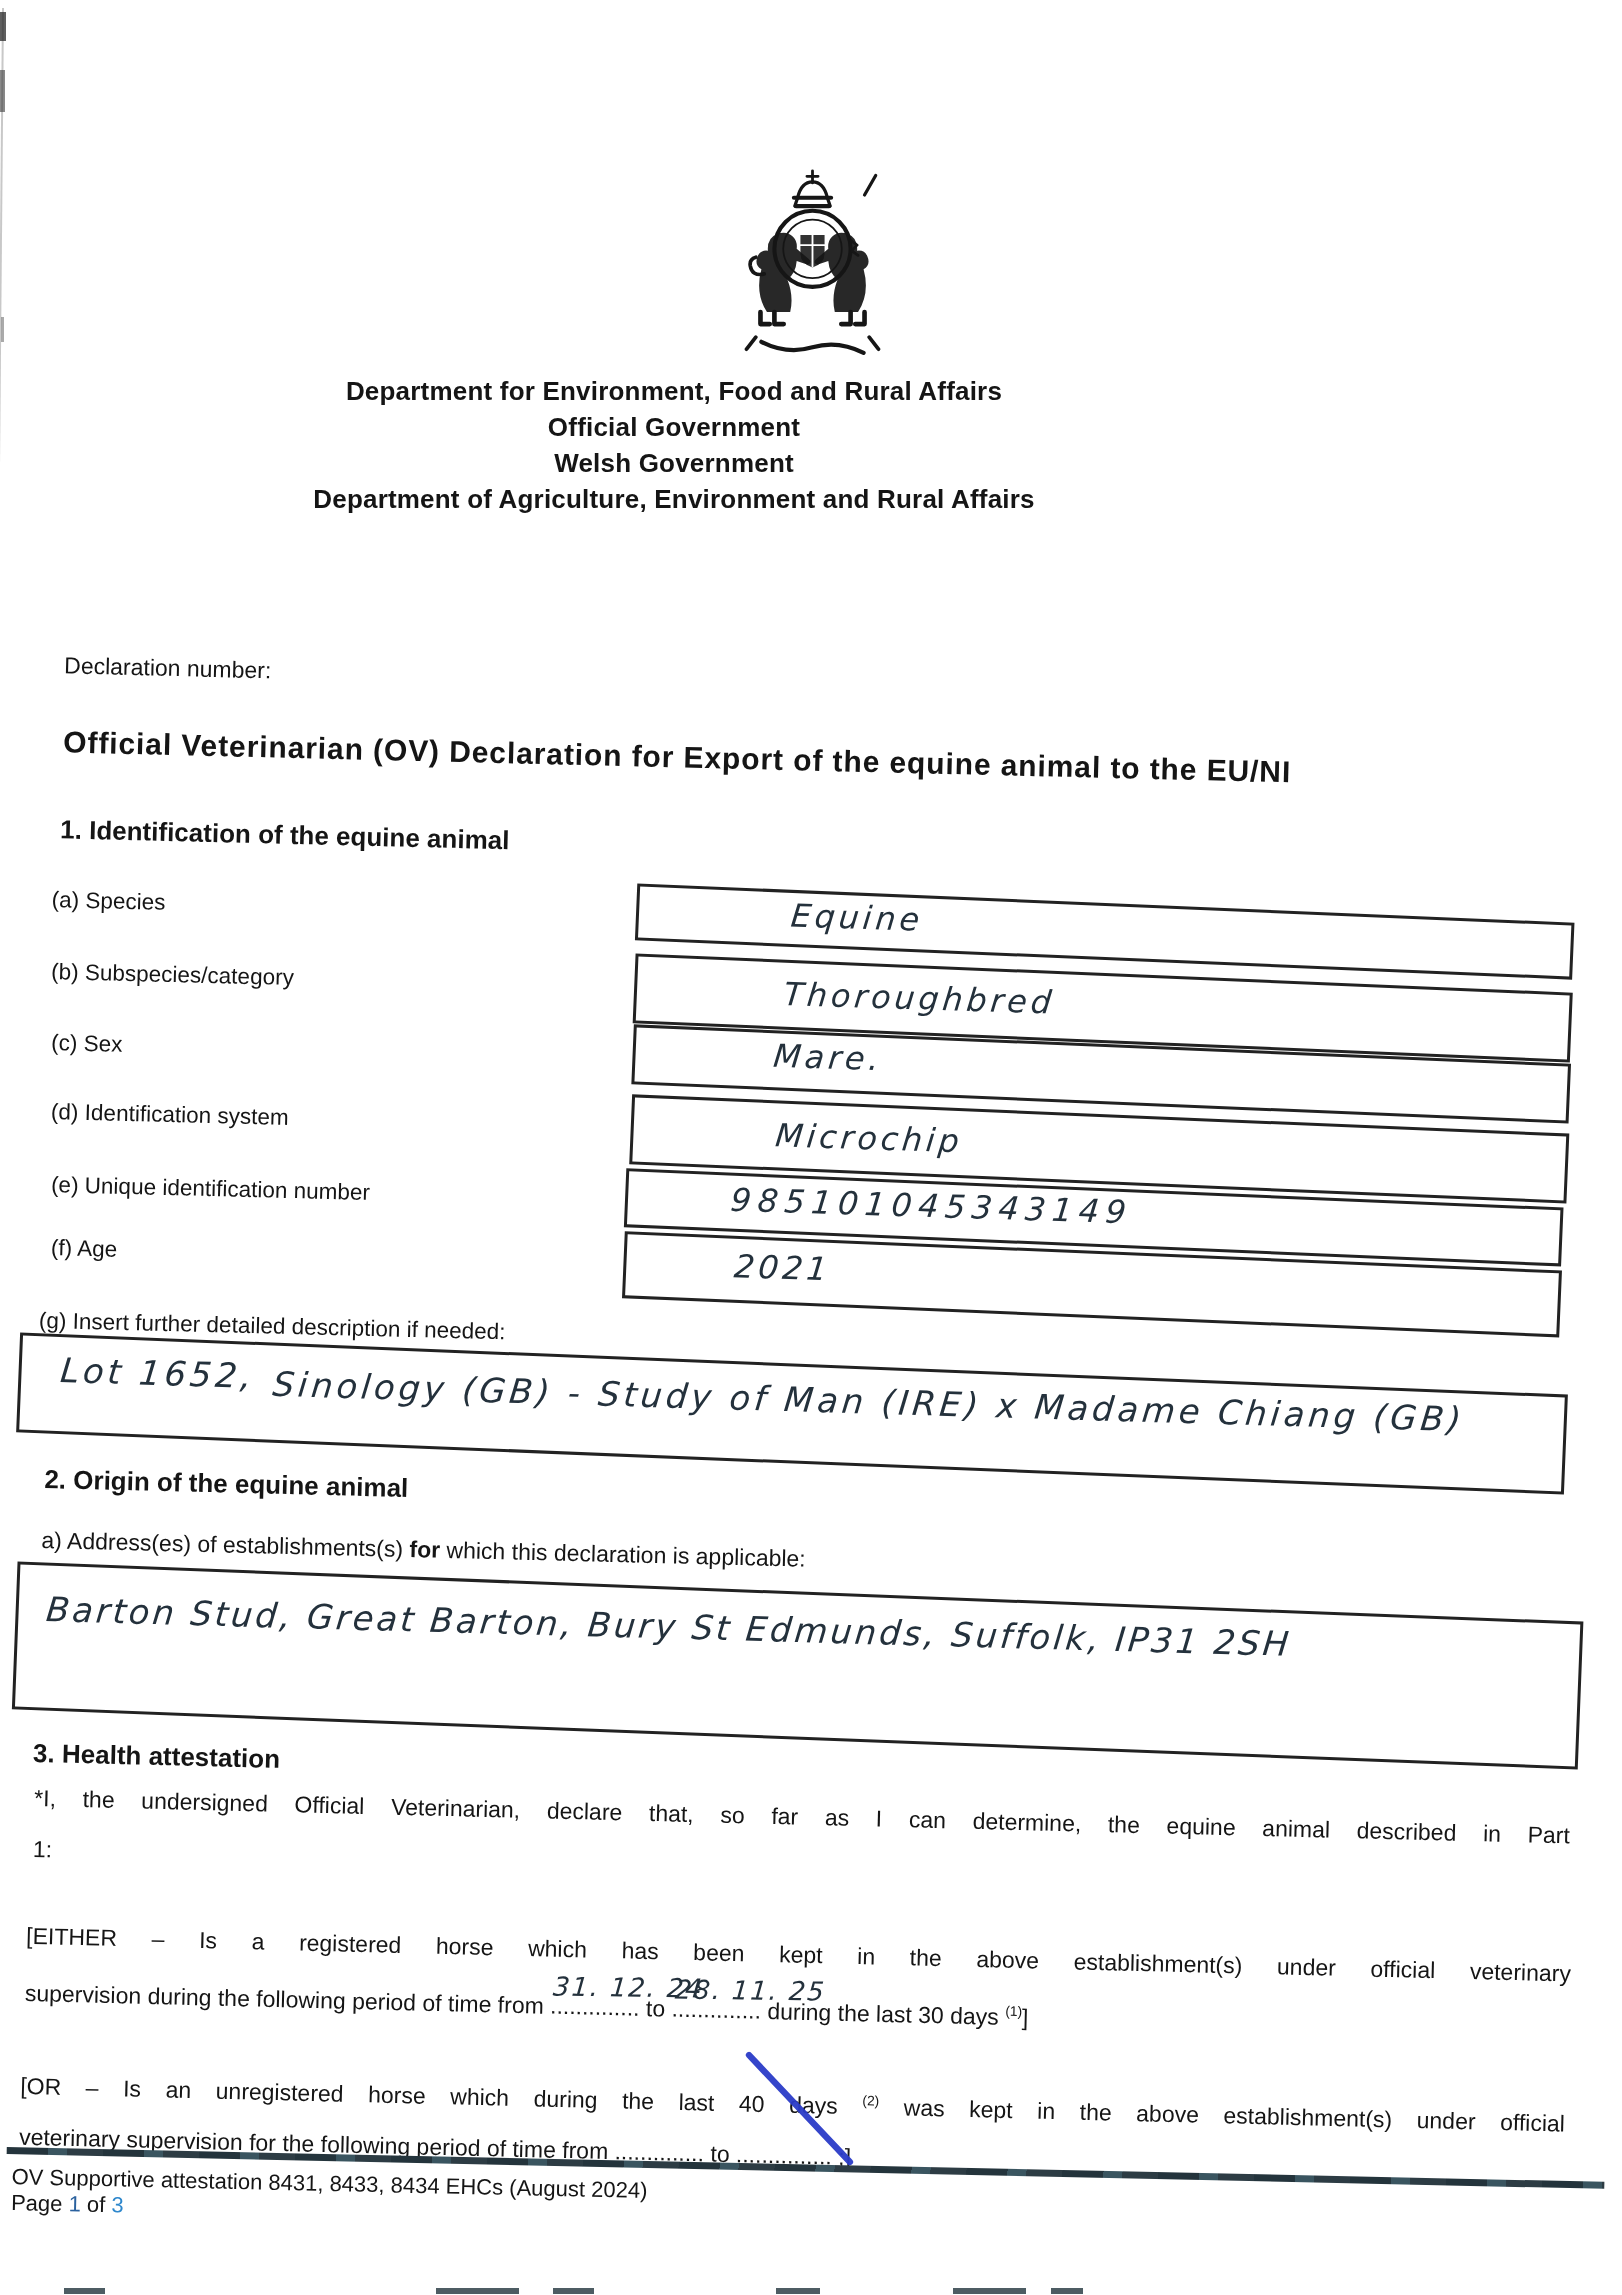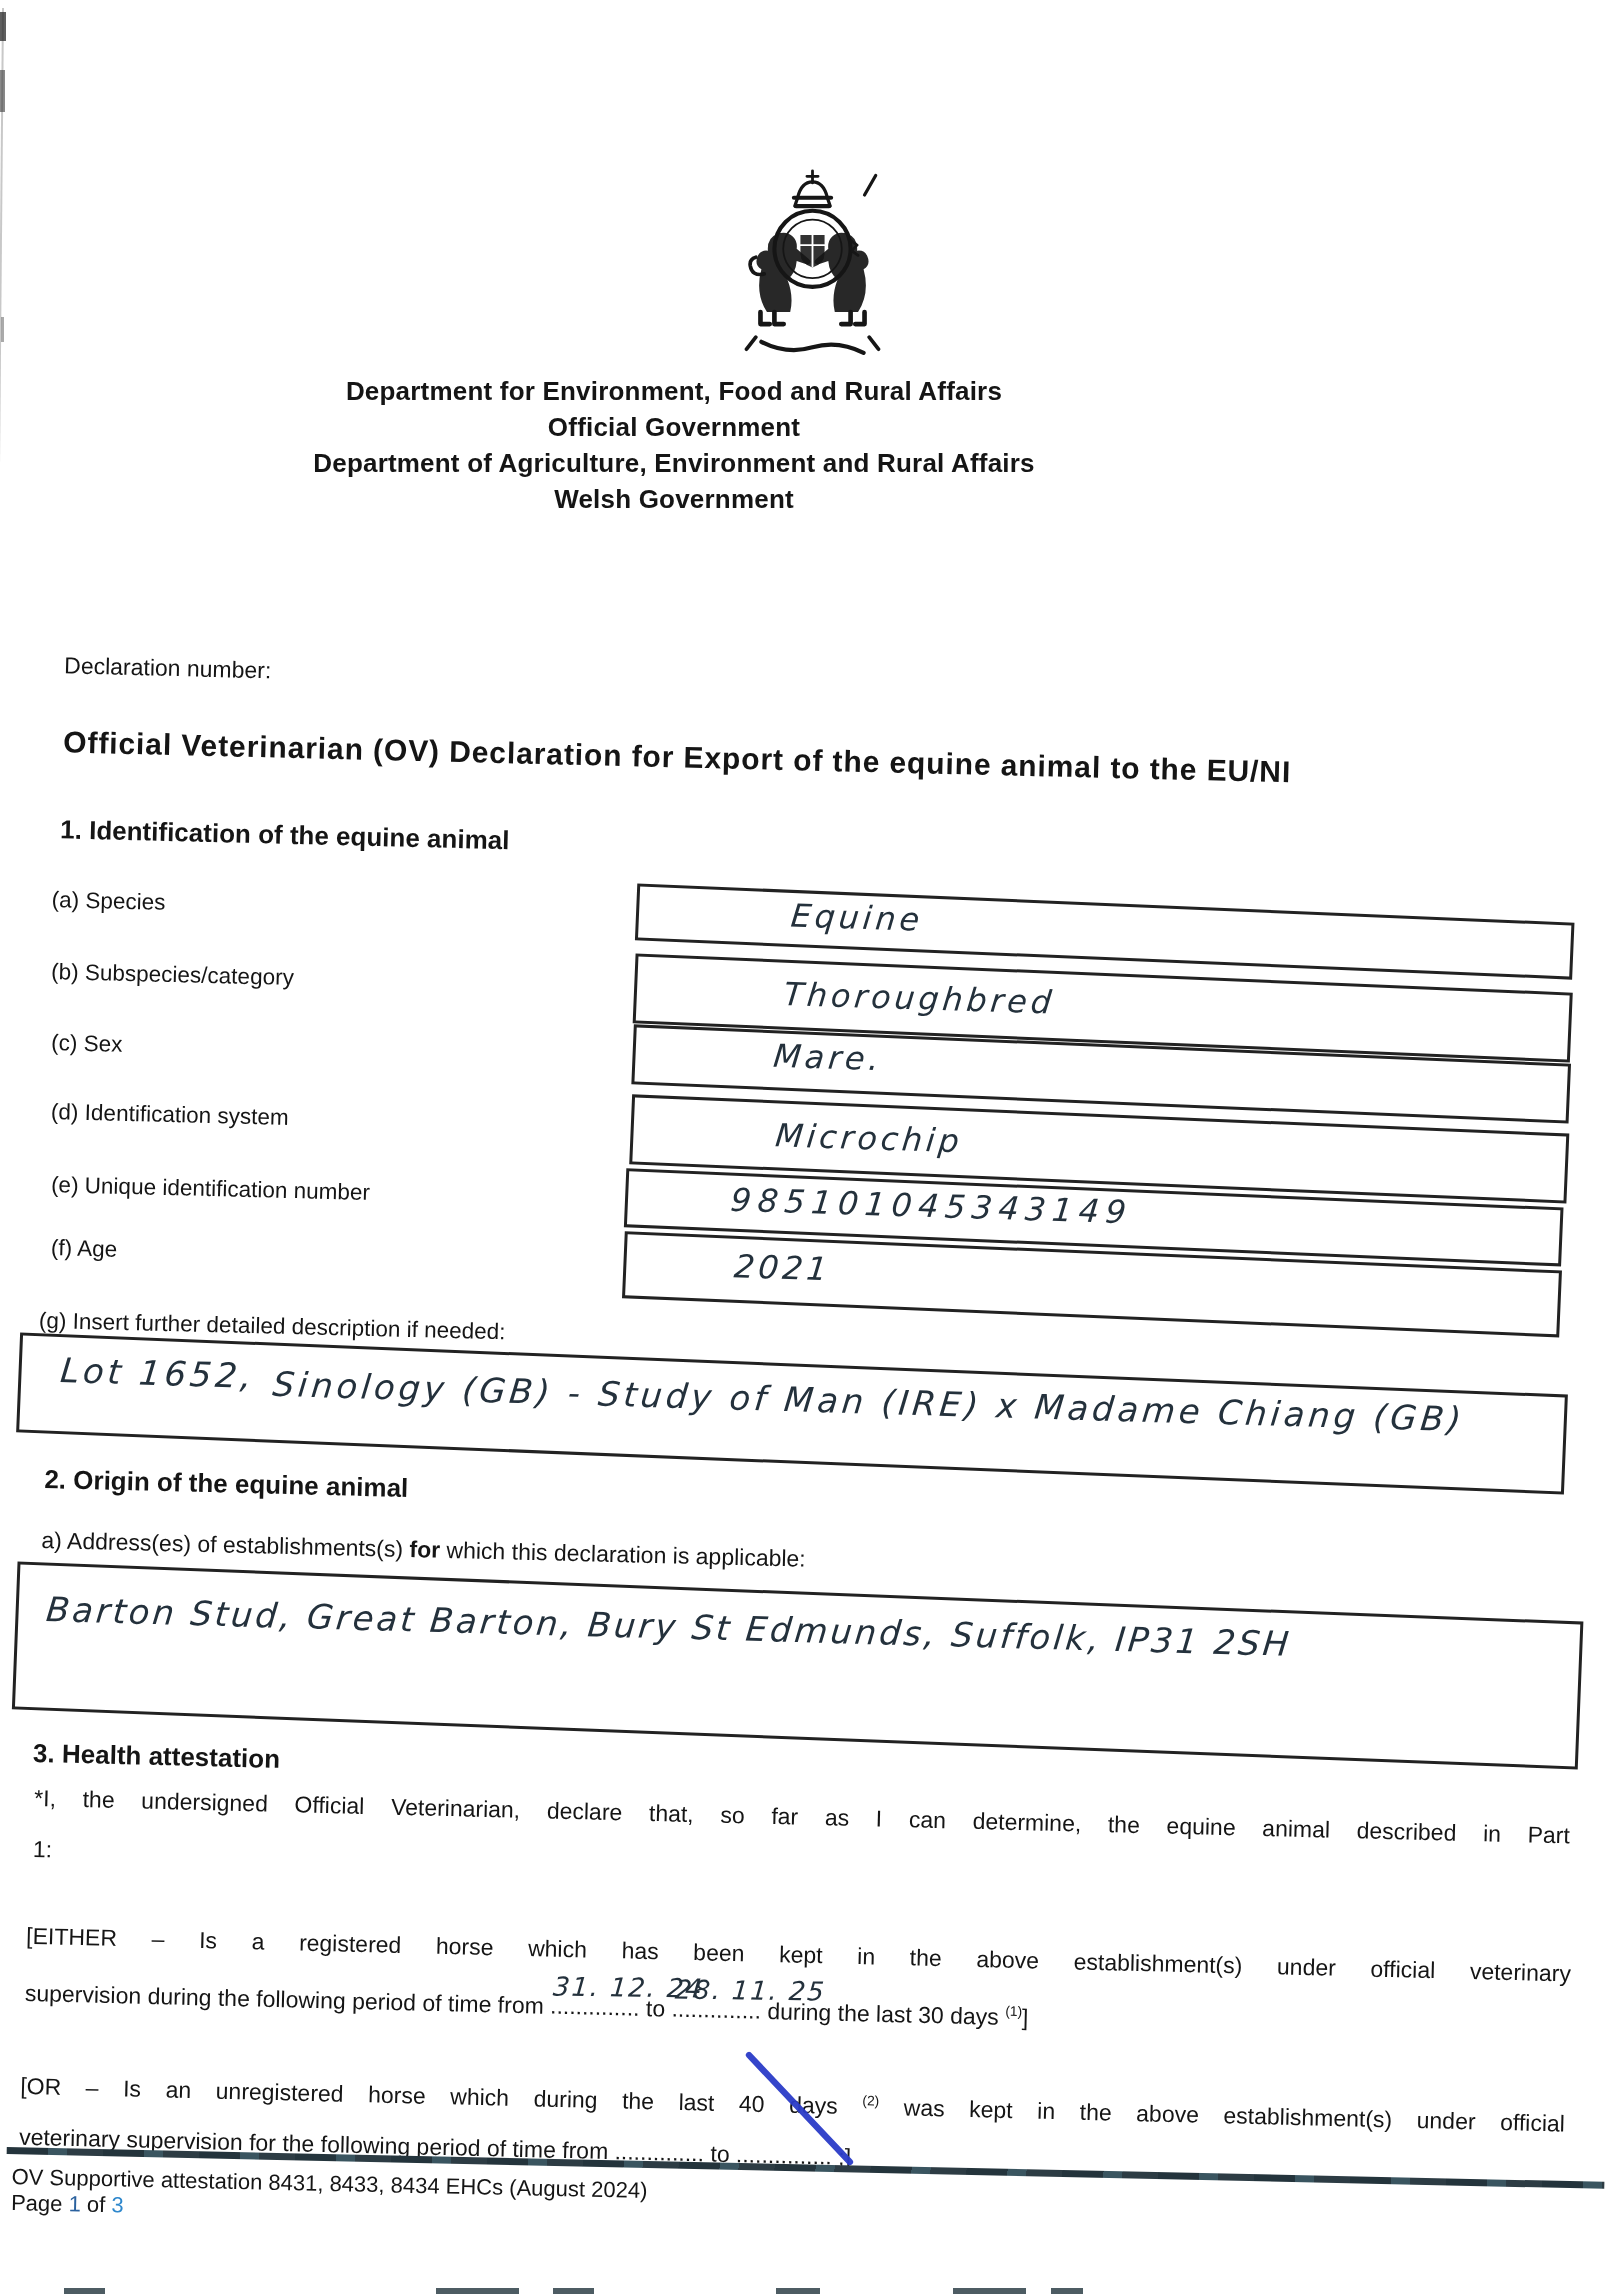--- a/index.html
+++ b/index.html
@@ -74,22 +74,22 @@
       <path d="M322 164 l14 10 l-12 12 l14 10" stroke-width="6"></path>
       <path d="M352 318 v26 M322 318 v26 M352 344 h-20 M322 344 h-20" stroke-width="10"></path>
       <path d="M130 382 q55 28 110 12 q55 -16 110 12" stroke-width="9"></path>
       <path d="M118 372 l-20 26 M362 372 l20 26" stroke-width="8"></path>
     </g>
   </svg>
 
   <div class="dept">
     <div>Department for Environment, Food and Rural Affairs</div>
     <div>Official Government</div>
+    <div>Welsh Government</div>
     <div>Department of Agriculture, Environment and Rural Affairs</div>
-    <div>Welsh Government</div>
   </div>
 
   <div class="tilt">
 
     <div class="decl" style="left:13.8px;top:9.2px;">Declaration number:</div>
 
     <h1 class="title" style="left:14.7px;top:82px;">Official Veterinarian (OV) Declaration for Export of the equine animal to the EU/NI</h1>
 
     <h2 class="shead" style="left:13.8px;top:171px;">1. Identification of the equine animal</h2>
 

